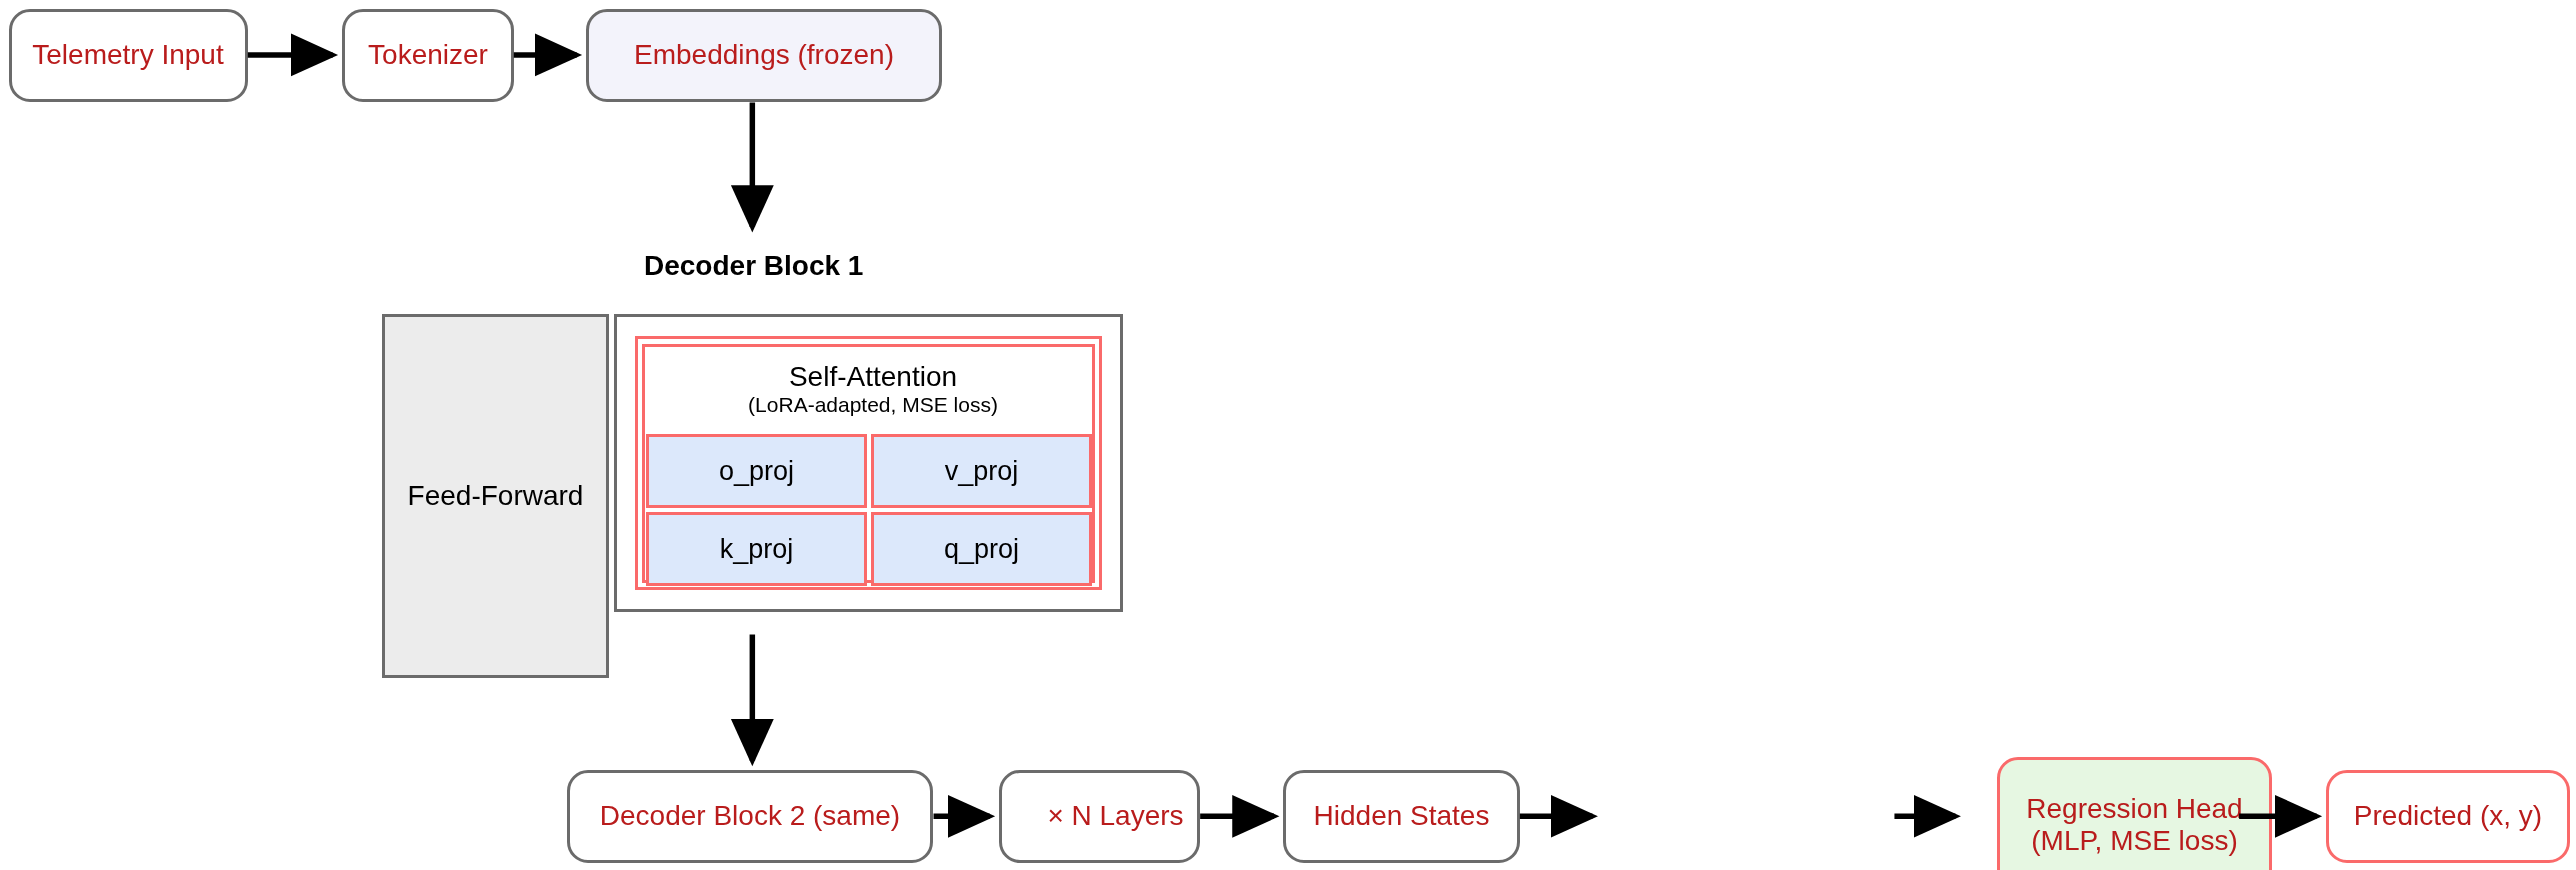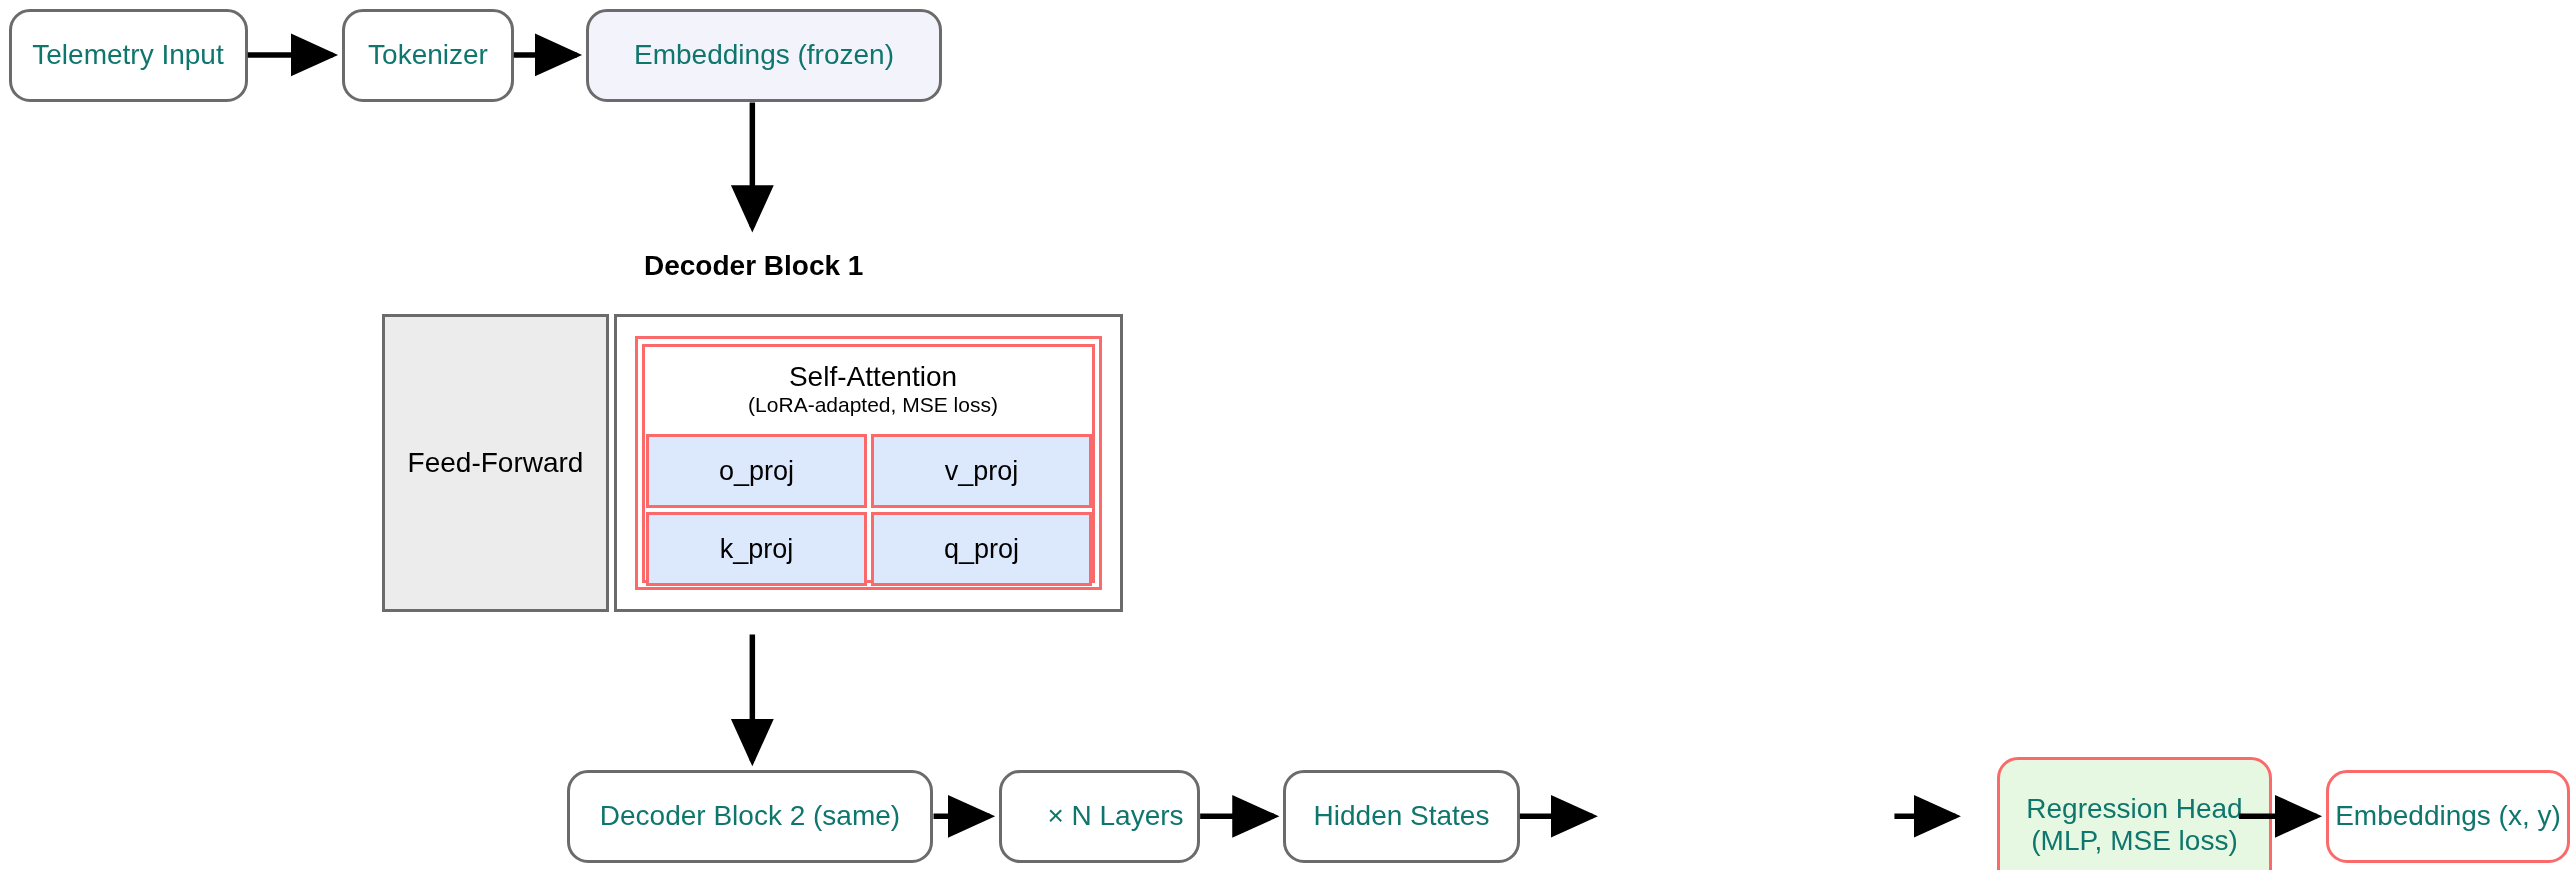--- a/index.html
+++ b/index.html
@@ -13,21 +13,21 @@
 
   
   .node{
     position:absolute;
     box-sizing:border-box;
     display:flex;align-items:center;justify-content:center;
     text-align:center;
     border-radius:21px;
     background:#ffffff;
     border:3.1px solid #6b6b6b;
-    color:#0f766e;
+    color:#b91c1c;
     font-size:28px;
     line-height:1.16;
     white-space:nowrap;
   }
   .node.lav{background:#f3f3fb;border-color:#6b6b6b;}
   .node.redline{border-color:#fa6a6a;}
   .node.green{background:#e6f7e2;border-color:#fa6a6a;}
   .node .nlabel{display:block;}
   .node.two-line{white-space:normal;line-height:1.15;}
 
@@ -84,21 +84,21 @@
   <div class="node" id="n-tokenizer" style="left:342px;top:8.5px;width:172px;height:93px;">
     <span class="nlabel">Tokenizer</span>
   </div>
 
   <div class="node lav" id="n-embeddings" style="left:586px;top:8.5px;width:356px;height:93px;">
     <span class="nlabel">Embeddings (frozen)</span>
   </div>
 
   <div id="decoder-label" style="left:644px;top:250px;">Decoder Block 1</div>
 
-  <div class="panel ff" id="p-ff" style="left:382px;top:314px;width:227px;height:298px;text-align:center;">
+  <div class="panel ff" id="p-ff" style="left:382px;top:314px;width:227px;height:364px;text-align:center;">
     <span class="nlabel">Feed-Forward</span>
   </div>
 
   <div class="panel" id="p-attn" style="left:614px;top:314px;width:509px;height:298px;">
   </div>
 
   <div class="red-outer" style="left:635px;top:336px;width:467px;height:254px;"></div>
   <div class="red-inner" style="left:642px;top:344px;width:453px;height:239px;"></div>
 
   <div class="sa-title" style="left:646px;top:347px;width:445px;height:84px;">
@@ -131,21 +131,21 @@
     <span class="nlabel">Hidden States</span>
   </div>
 
 
   <div class="node green two-line" id="n-reghead" style="left:1965px;top:757px;width:275px;height:136px;flex-direction:column;margin-left:32px;">
     <span class="nlabel">Regression Head</span>
     <span class="nlabel">(MLP, MSE loss)</span>
   </div>
 
   <div class="node redline" id="n-predicted" style="left:2326px;top:770px;width:244px;height:93px;">
-    <span class="nlabel">Embeddings (x, y)</span>
+    <span class="nlabel">Predicted (x, y)</span>
   </div>
 
   <svg id="arrows" viewBox="0 0 4222 1426">
     <defs>
       <marker id="ah" markerWidth="9" markerHeight="9" refX="7.6" refY="4.5" orient="auto" markerUnits="strokeWidth">
         <path d="M0,0.6 L8.6,4.5 L0,8.4 z" fill="#000000"></path>
       </marker>
     </defs>
     <g stroke="#000000" stroke-width="9" fill="none" marker-end="url(#ah)">
 

